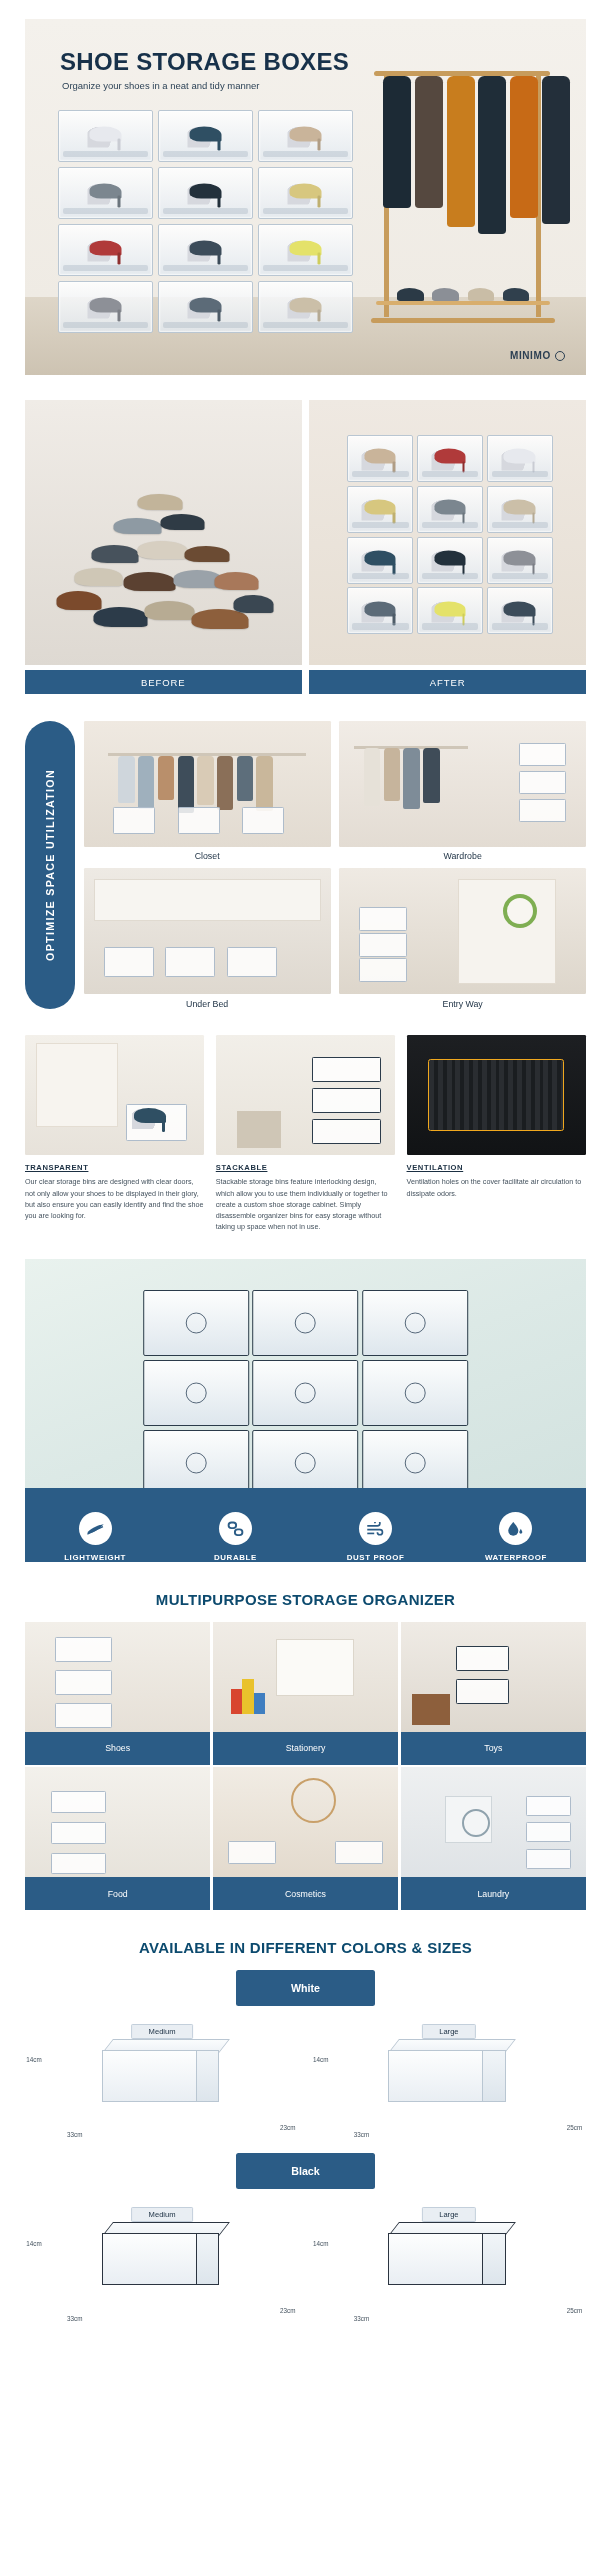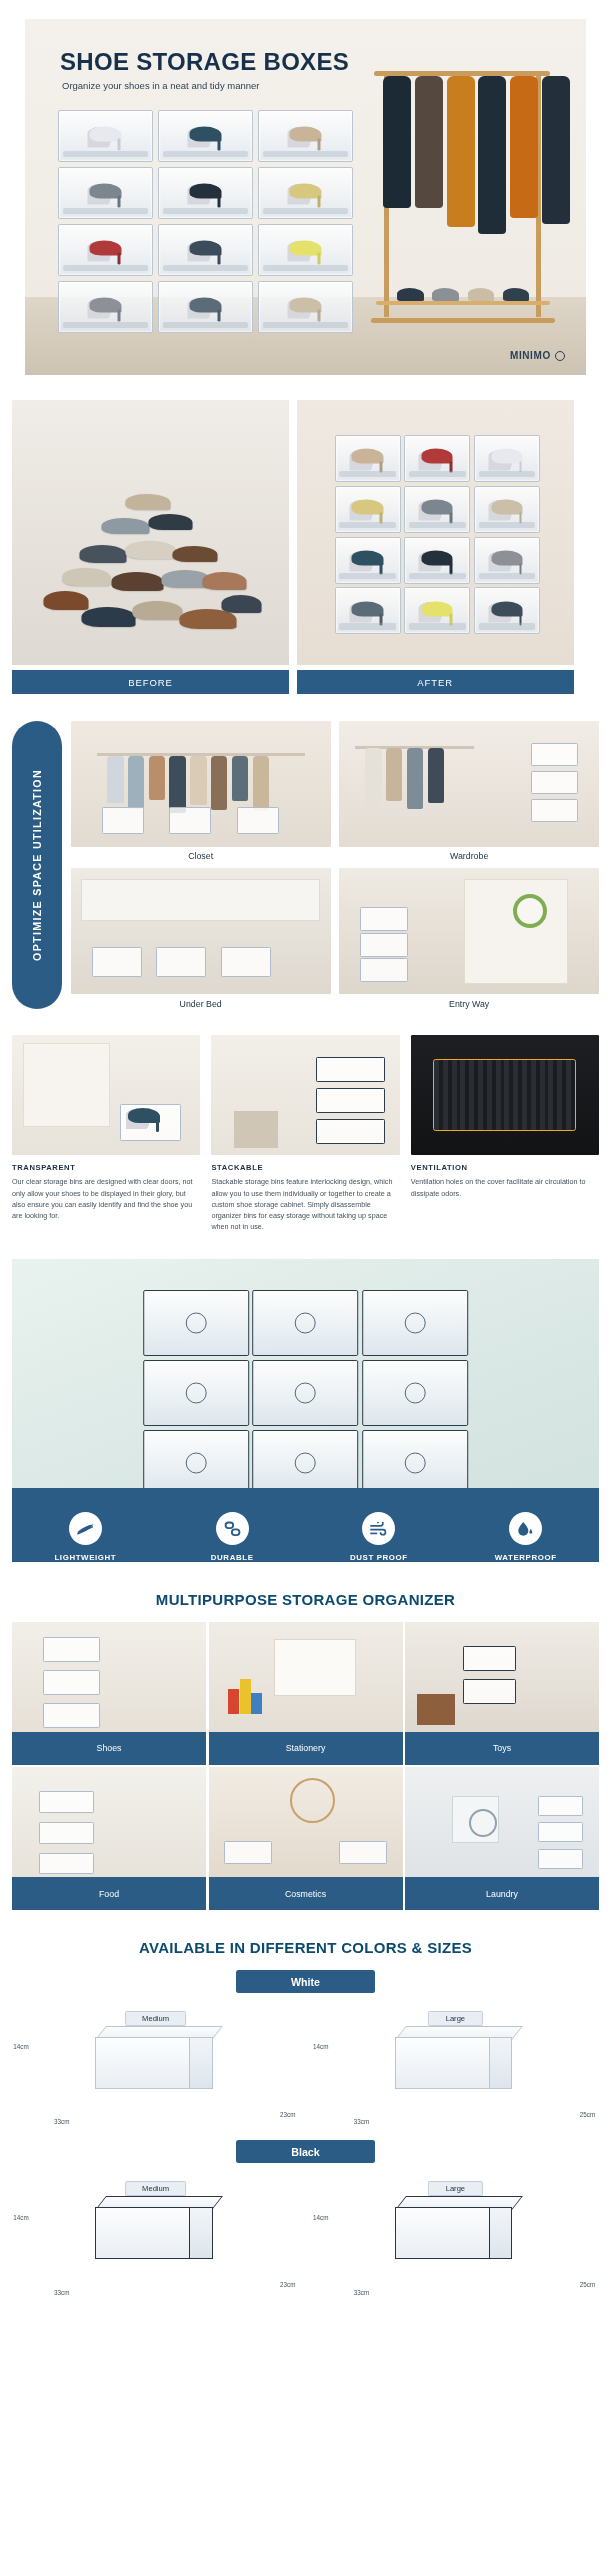--- a/index.html
+++ b/index.html
@@ -2,21 +2,21 @@
 <html style="font-size:10px"><head>
 <meta charset="utf-8">
 <style>
   * { box-sizing: border-box; margin: 0; padding: 0; }
   body {
     width: 611px;
     background: #ffffff;
     font-family: "Liberation Sans", sans-serif;
     color: #1b2f42;
   }
-  .page { width: 611px; margin: 16px auto; padding: 0 12px 25px; }
+  .page { width: 611px; margin: 16px auto; padding: 0 25px 25px; }
 
   
   .hero {
     position: relative;
     width: 561px;
     height: 356px;
     margin: 19px auto 0;
     overflow: hidden;
     background: linear-gradient(180deg,#f2efe9 0%,#ece7df 55%,#e3ddd3 100%);
   }
@@ -157,21 +157,21 @@
     position:absolute; right:20%; top:20%; width:34px; height:34px; border-radius:50%;
     border:4.4px solid #7fae52; background:#f8f6f1;
   }
 
   
   .features { display:grid; grid-template-columns: repeat(3, 1fr); gap:11.3px; margin-top:26.5px; }
   .feat-photo { height:120px; border-radius:1.3px; position:relative; overflow:hidden; }
   .fp1 { background: linear-gradient(180deg,#f3f0ea,#e7e2da); }
   .fp2 { background: linear-gradient(180deg,#f2efe9,#e8e3da); }
   .fp3 { background: linear-gradient(180deg,#1d1f22,#111315); }
-  .feat-title { font-size:7.6px; font-weight:bold; letter-spacing:0.6px; margin-top:7.6px; }
+  .feat-title { font-size:7.6px; font-weight:bold; letter-spacing:0.6px; margin-top:7.6px;text-decoration:underline; }
   .feat-body { font-size:7.2px; line-height:1.55; color:#44525e; margin-top:4.4px; }
 
   
   .lifestyle {
     position:relative; margin-top:26.5px; height:303px; overflow:hidden;
     background: linear-gradient(160deg,#e9f2ee 0%,#dce9e6 45%,#cfe0dd 100%);
   }
   .life-stack {
     position:absolute; left:50%; top:31.5px; transform:translateX(-50%);
     display:grid; grid-template-columns: repeat(3, 106px); grid-template-rows: repeat(3, 66px); gap:3.8px;
@@ -210,21 +210,21 @@
   .m6{background:linear-gradient(180deg,#eef0f1,#dfe3e6);}
   .multi-cap {
     background:#2b5c86; color:#fff; height:33px; display:flex;
     align-items:center; justify-content:center; font-size:8.8px;
   }
   .multi-row2 { margin-top:2.5px; }
 
   
   .colorband {
     width:139px; margin:10px auto 11.3px; background:#2b5c86; color:#fff;
-    height:23px; border-radius:2.5px; display:flex; align-items:center; justify-content:center;
+    height:36px; border-radius:2.5px; display:flex; align-items:center; justify-content:center;
     font-size:10.7px; font-weight:bold;
   }
   .size-row { display:flex; gap:12.6px; }
   .size-cell { flex:1; position:relative; height:126px; }
   .size-tag {
     position:absolute; left:50%; top:6.3px; transform:translateX(-50%);
     background:#e9eef3; border:0.6px solid #c3cfdb; color:#1b2f42;
     font-size:7.6px; padding:1.9px 16.4px; border-radius:1.3px;
   }
   .bigbox {

